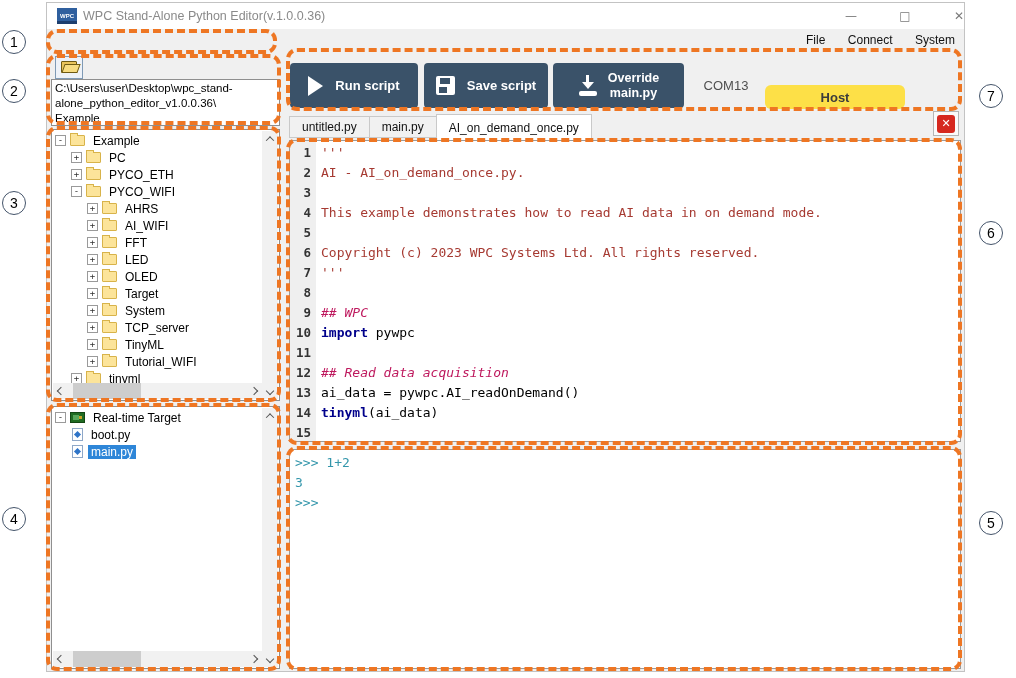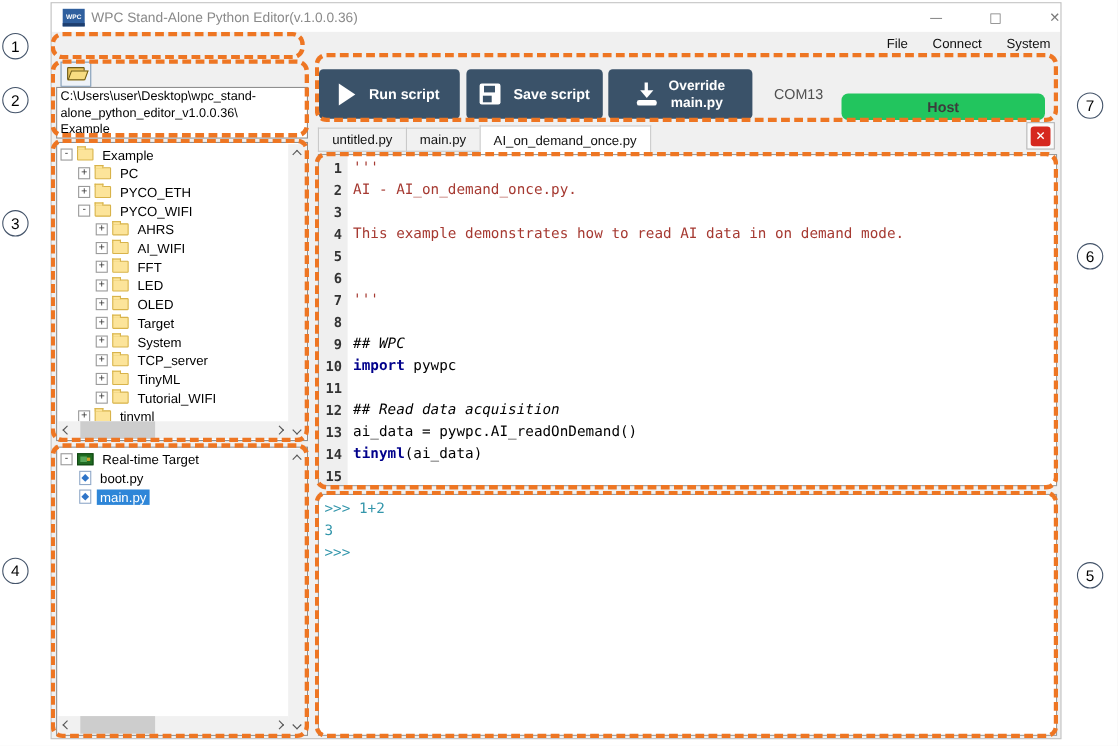--- a/index.html
+++ b/index.html
@@ -90,21 +90,21 @@
   .floppy-ic::before { content:""; position:absolute; top:2px; left:4px; width:10px; height:6px; background:#3a5269; }
   .floppy-ic::after { content:""; position:absolute; bottom:2px; left:3px; width:8px; height:6px; background:#3a5269; }
   .dl-ic { position:relative; width:20px; height:21px; }
   .dl-stem { position:absolute; top:0; left:8.5px; width:3px; height:8px; background:#fff; }
   .dl-head { position:absolute; top:7px; left:4px; width:0; height:0; border-left:6px solid transparent;
              border-right:6px solid transparent; border-top:7px solid #fff; }
   .dl-bar { position:absolute; bottom:0; left:1px; right:1px; height:5px; background:#fff; border-radius:2px; }
 
   .com-label { position:absolute; left:648px; top:60px; width:62px; height:45px; display:flex;
                align-items:center; justify-content:center; font-size:13px; color:#4f4f4f; }
-  .host-btn { position:absolute; left:718px; top:82px; width:185px; height:24px; background:#22c55e;
+  .host-btn { position:absolute; left:718px; top:82px; width:140px; height:24px; background:#fde047;
               border-radius:6px; display:flex; align-items:center; justify-content:center;
               font-size:13px; font-weight:bold; color:#3c3c3c; }
 
   .tabbar { position:absolute; left:242px; top:110px; height:28px; display:flex; align-items:center; }
   .tab { height:22px; padding:0 12px; display:flex; align-items:center; font-size:12px; color:#111;
          background:#f1f1f1; border:1px solid #c9c9c9; border-right:none; }
   .tab:last-child { border-right:1px solid #c9c9c9; }
   .tab.active { height:27px; background:#fff; border-right:1px solid #c9c9c9; border-bottom:none; }
   .close-btn { position:absolute; left:886px; top:108px; width:26px; height:25px; background:#fafafa;
                border:1px solid #b5b5b5; display:flex; align-items:center; justify-content:center; }
@@ -113,21 +113,21 @@
                  font-family:"DejaVu Sans", sans-serif; }
 
   .editor { position:absolute; left:242px; top:137px; width:672px; height:302px; background:#fff;
             border:1px solid #9b9b9b; overflow:hidden; font-family:"DejaVu Sans Mono", monospace; }
   .gutter-bg { position:absolute; left:0; top:0; bottom:0; width:26px; background:#efefef; }
   .ed-line { position:relative; display:flex; height:20px; line-height:20px; font-size:13px; }
   .ed-line .gut { width:26px; flex:0 0 26px; text-align:right; padding-right:5px; color:#333;
                   font-weight:bold; font-size:12.5px; }
   .ed-line .code { padding-left:5px; white-space:pre; }
   .tok-str { color:#a63a32; }
-  .tok-com { color:#000000; font-style:italic;text-align:center; }
+  .tok-com { color:#be185d; font-style:italic;text-align:center; }
   .tok-kw { color:#00008b; font-weight:bold; }
   .tok-plain { color:#000; }
   .ed-pad { height:2px; }
 
   .console { position:absolute; left:242px; top:446px; width:672px; height:220px; background:#fff;
              border:1px solid #9b9b9b; overflow:hidden; font-family:"DejaVu Sans Mono", monospace;
              padding:3px 0 0 5px; }
   .console-line { height:20px; line-height:20px; font-size:13px; color:#3396ab; white-space:pre; }
 
   
@@ -345,20 +345,21 @@
         <div class="ed-line">
           <span class="gut">4</span>
           <span class="code"><span class="tok-str">This example demonstrates how to read AI data in on demand mode.</span></span>
         </div>
         <div class="ed-line">
           <span class="gut">5</span>
           <span class="code"></span>
         </div>
         <div class="ed-line">
           <span class="gut">6</span>
+          <span class="code"><span class="tok-str">Copyright (c) 2023 WPC Systems Ltd. All rights reserved.</span></span>
         </div>
         <div class="ed-line">
           <span class="gut">7</span>
           <span class="code"><span class="tok-str">'''</span></span>
         </div>
         <div class="ed-line">
           <span class="gut">8</span>
           <span class="code"></span>
         </div>
         <div class="ed-line">

